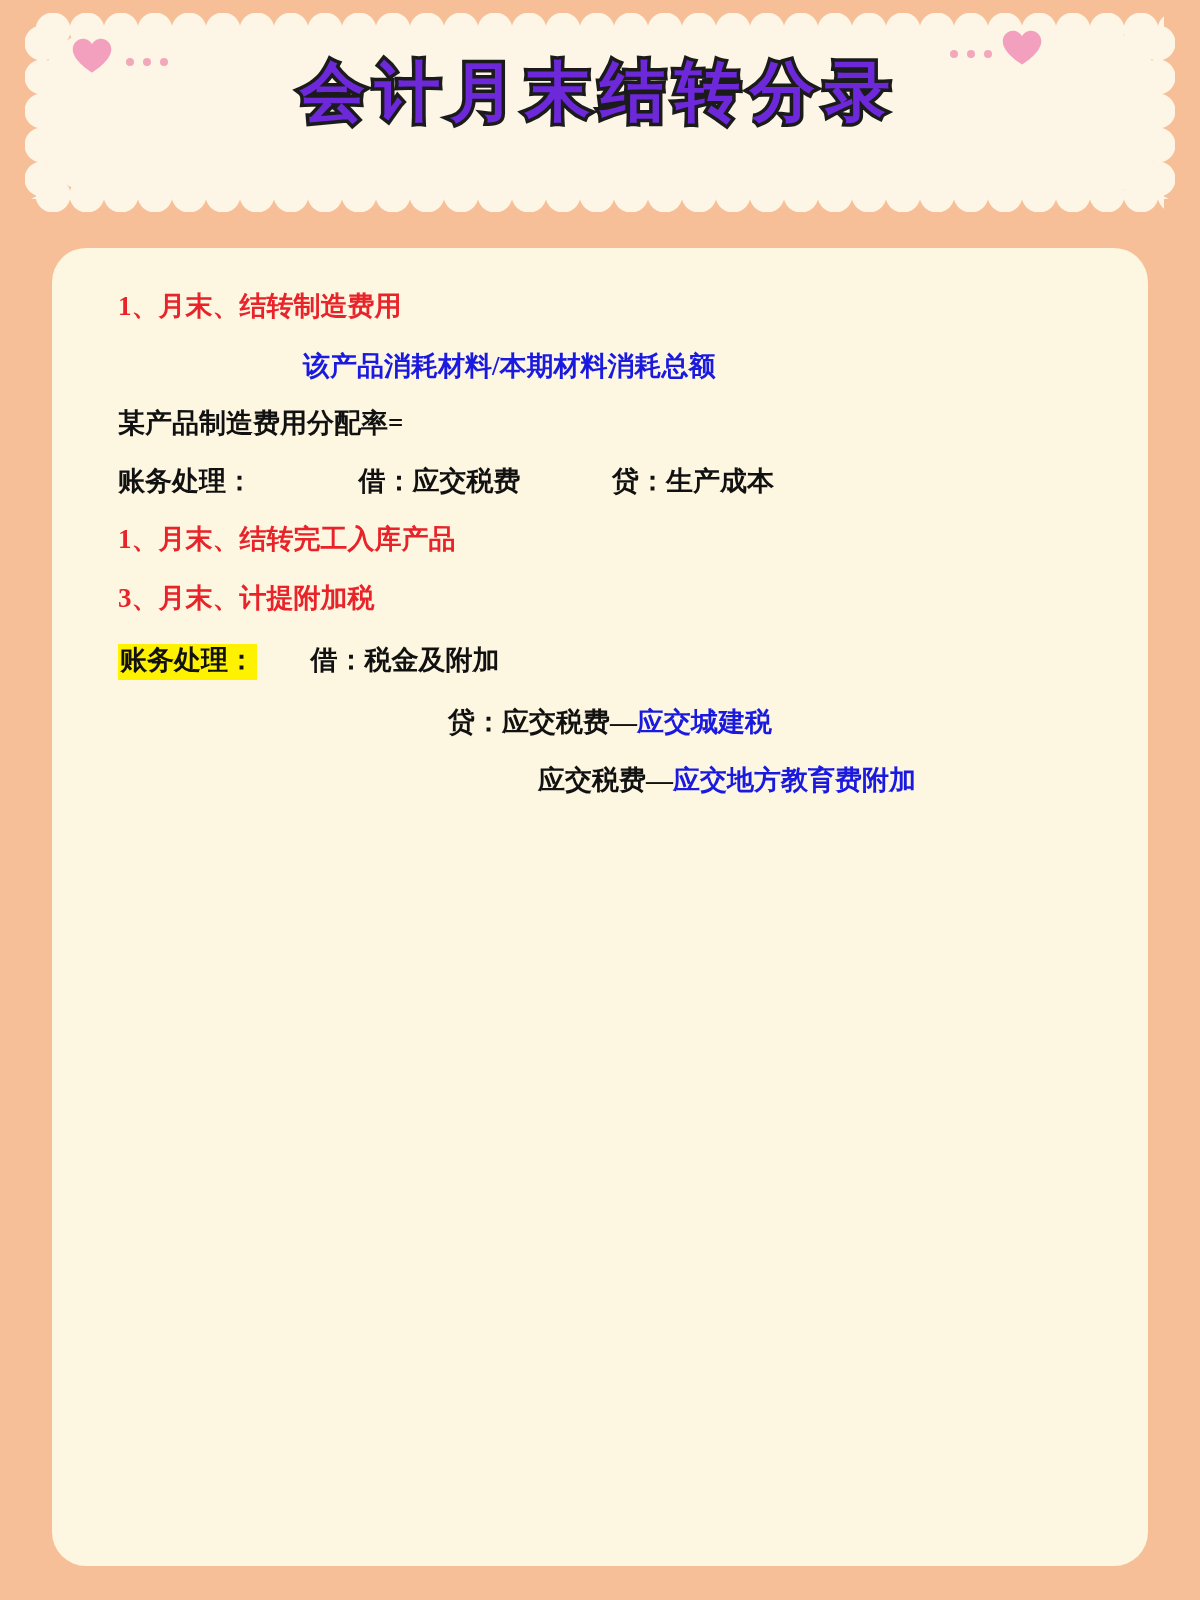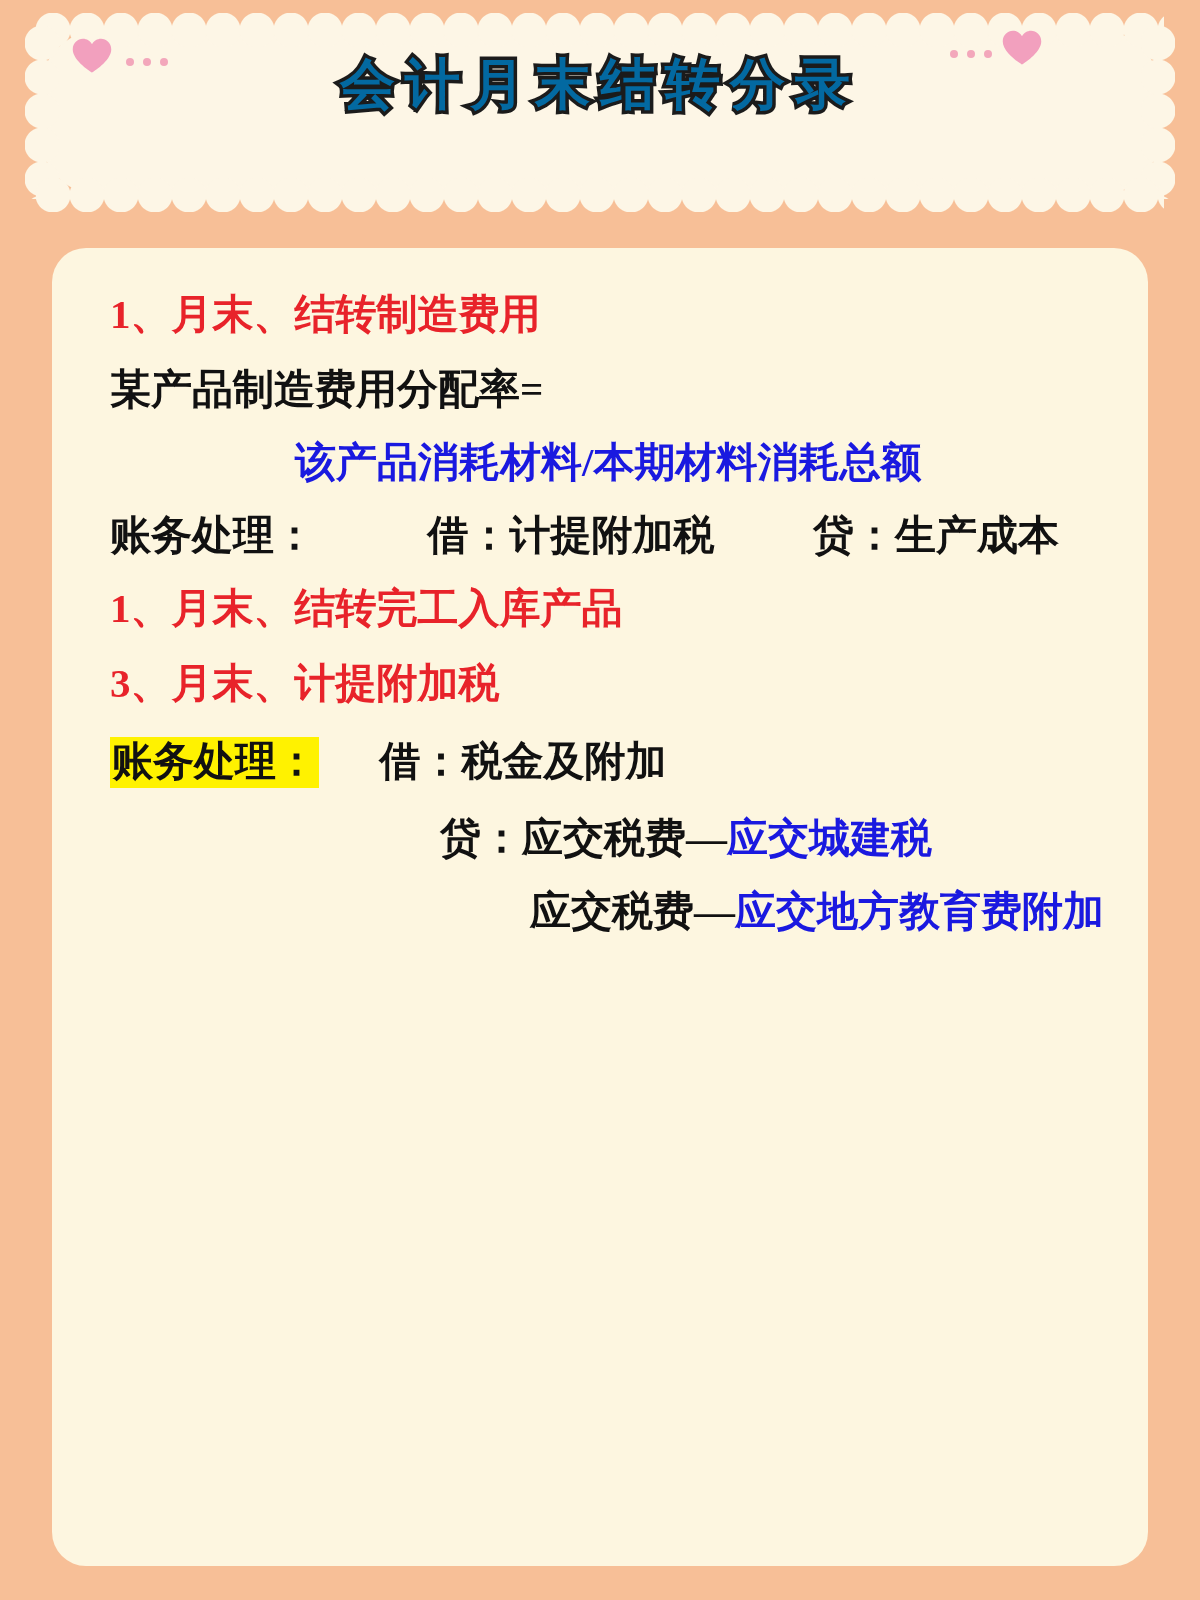--- a/index.html
+++ b/index.html
@@ -85,24 +85,24 @@
   .dots-left  { left: 126px; top: 58px; }
   .dots-right { left: 950px; top: 50px; }
 
   .title {
     position: absolute;
     left: 0;
     right: 0;
     top: 48px;
     text-align: center;
     font-family: "DejaVu Sans", "Liberation Sans", sans-serif;
-    font-size: 55px;
+    font-size: 65px;
     font-weight: bold;
     letter-spacing: 10px;
-    color: #0369a1;
+    color: #6d28d9;
     -webkit-text-stroke: 7px #1b1b1b;
     paint-order: stroke fill;
     z-index: 6;
     white-space: nowrap;
   }
 
   
   .card {
     position: absolute;
     left: 52px;
@@ -114,24 +114,24 @@
   }
 
   .content {
     position: absolute;
     left: 58px;
     top: 44px;
     width: 1000px;
   }
 
   .line {
-    font-size: 41px;
+    font-size: 27px;
     line-height: 1.1;
     color: #111;
-    margin: 0 0 28px 0;
+    margin: 0 0 28px 8px;
     white-space: nowrap;
     font-weight: bold;
   }
   .heading {
     color: #e8232a;
     margin-bottom: 30px;
   }
   .plain { font-weight: bold; }
   .blue  { color: #1a19e0; }
   .indent-1 { padding-left: 185px; }
@@ -180,28 +180,28 @@
       <span></span>
   </div>
 
   <div class="title">会计月末结转分录</div>
 
   <div class="card">
     <div class="content">
 
       <div class="line heading">1、月末、结转制造费用</div>
 
+      <div class="line blue indent-1">该产品消耗材料/本期材料消耗总额</div>
       <div class="line plain">某产品制造费用分配率=</div>
-      <div class="line blue indent-1">该产品消耗材料/本期材料消耗总额</div>
 
 
       <div class="line plain">
         <span class="entry">账务处理：</span>
         <span class="gap-a"></span>
-        <span class="entry">借：计提附加税</span>
+        <span class="entry">借：应交税费</span>
         <span class="gap-b"></span>
         <span class="entry">贷：生产成本</span>
       </div>
 
       <div class="line heading">1、月末、结转完工入库产品</div>
 
 
       <div class="line heading">3、月末、计提附加税</div>
 
       <div class="line plain">

